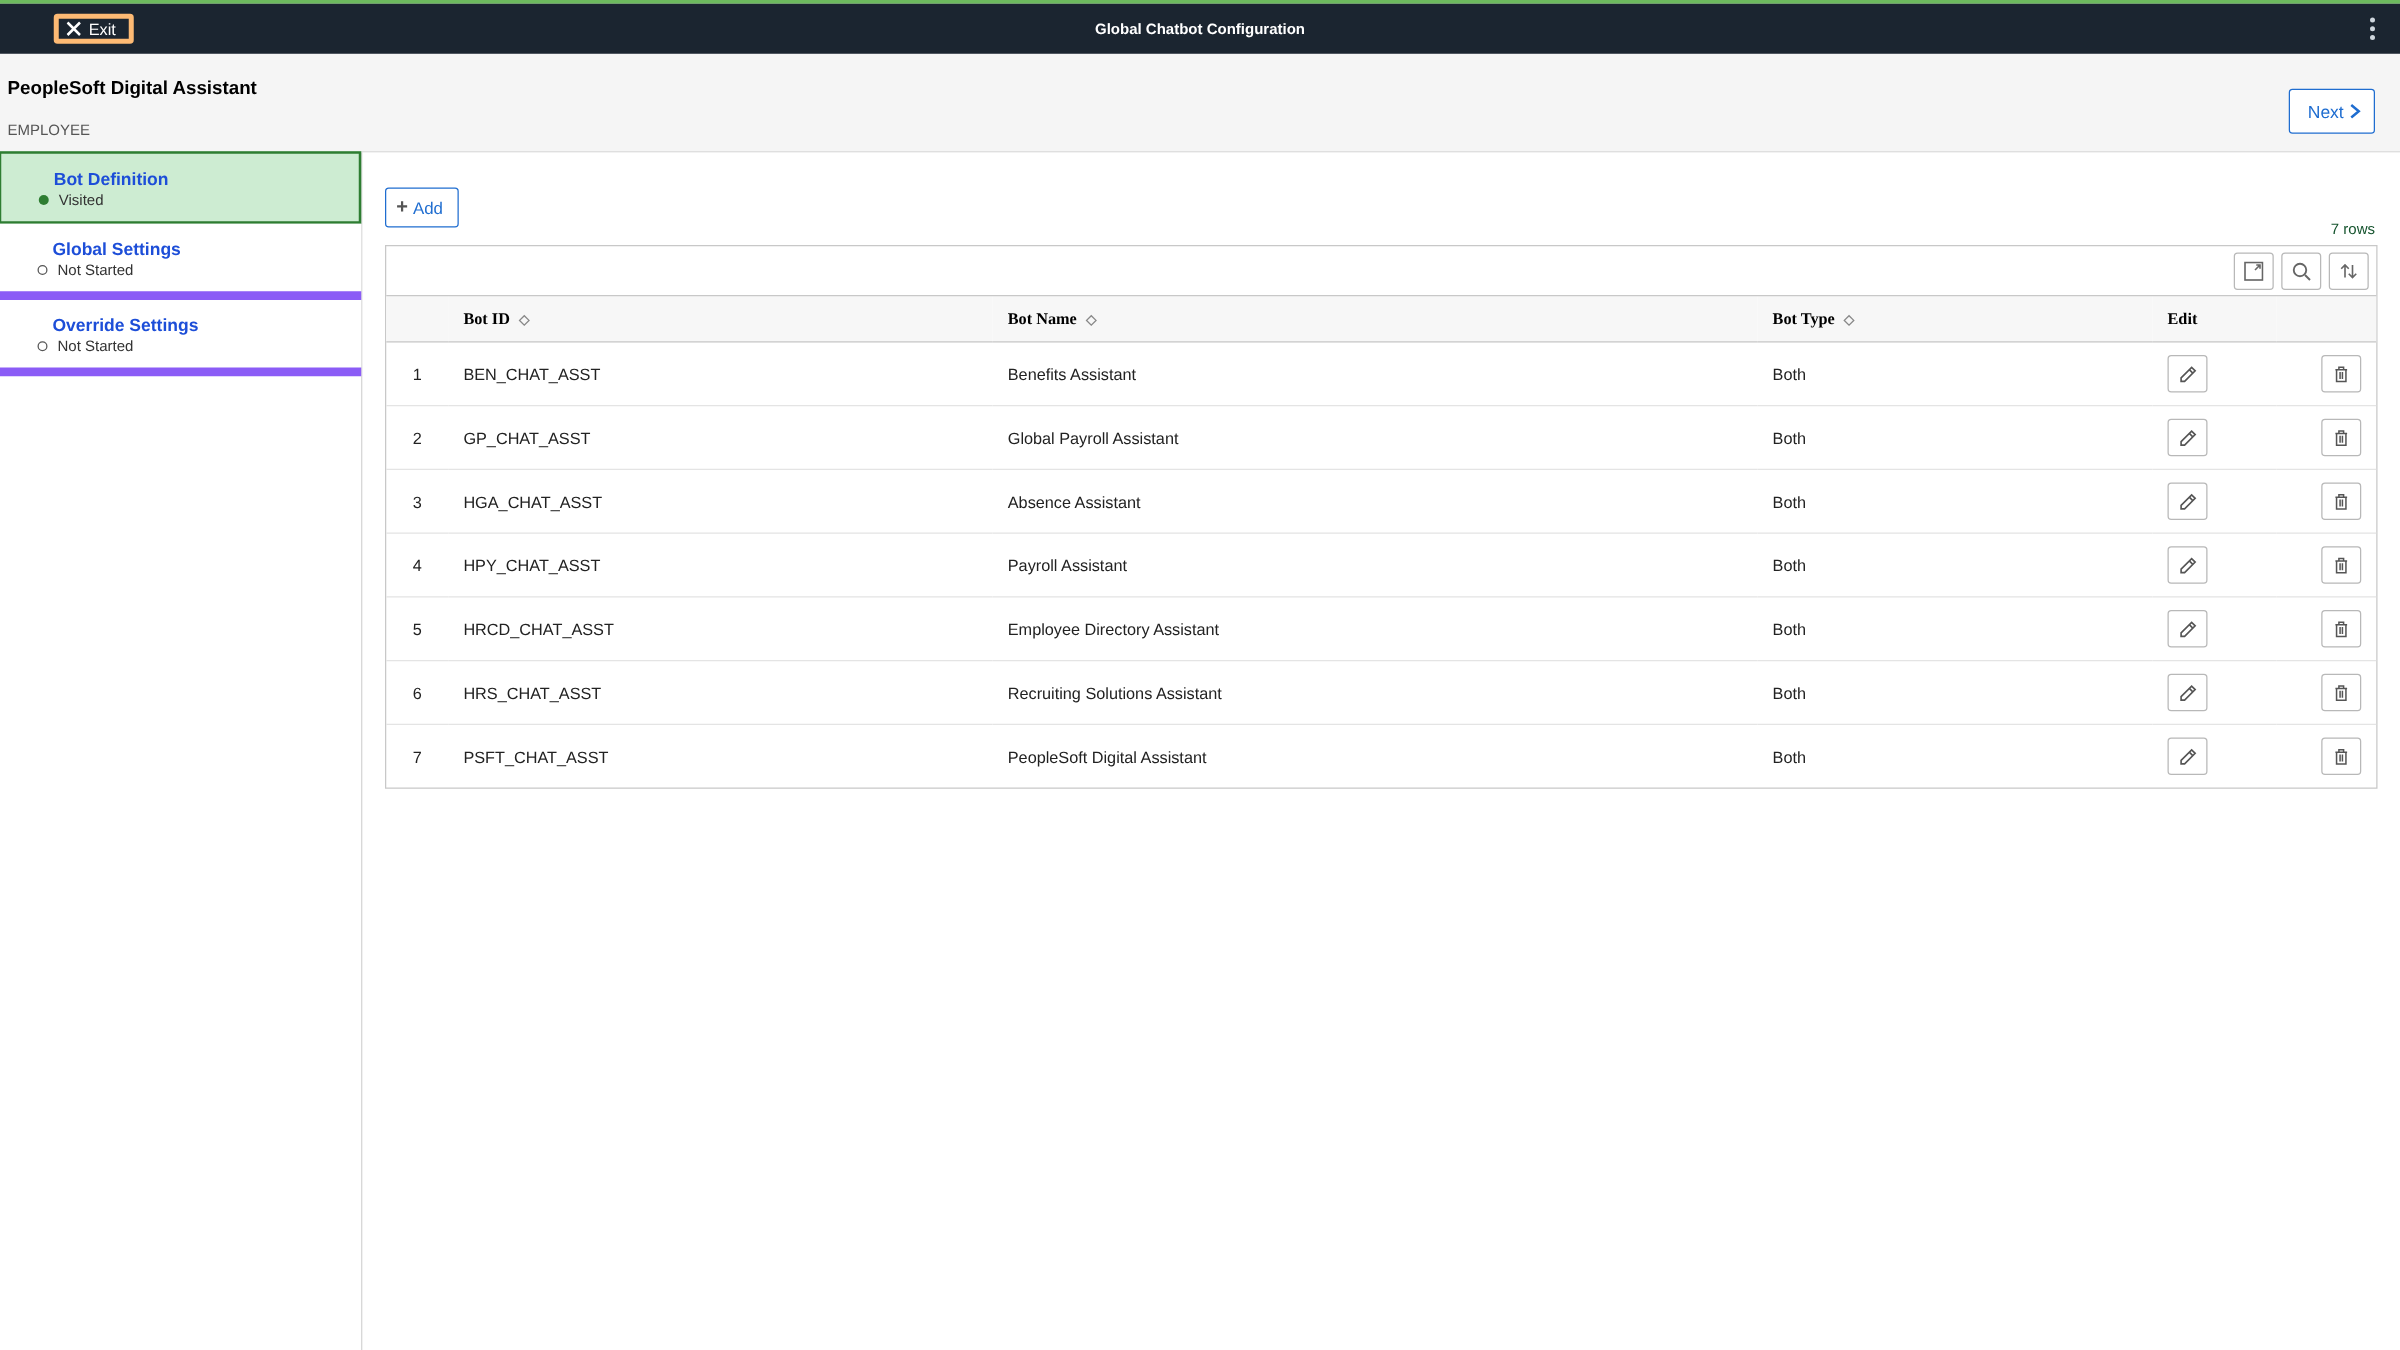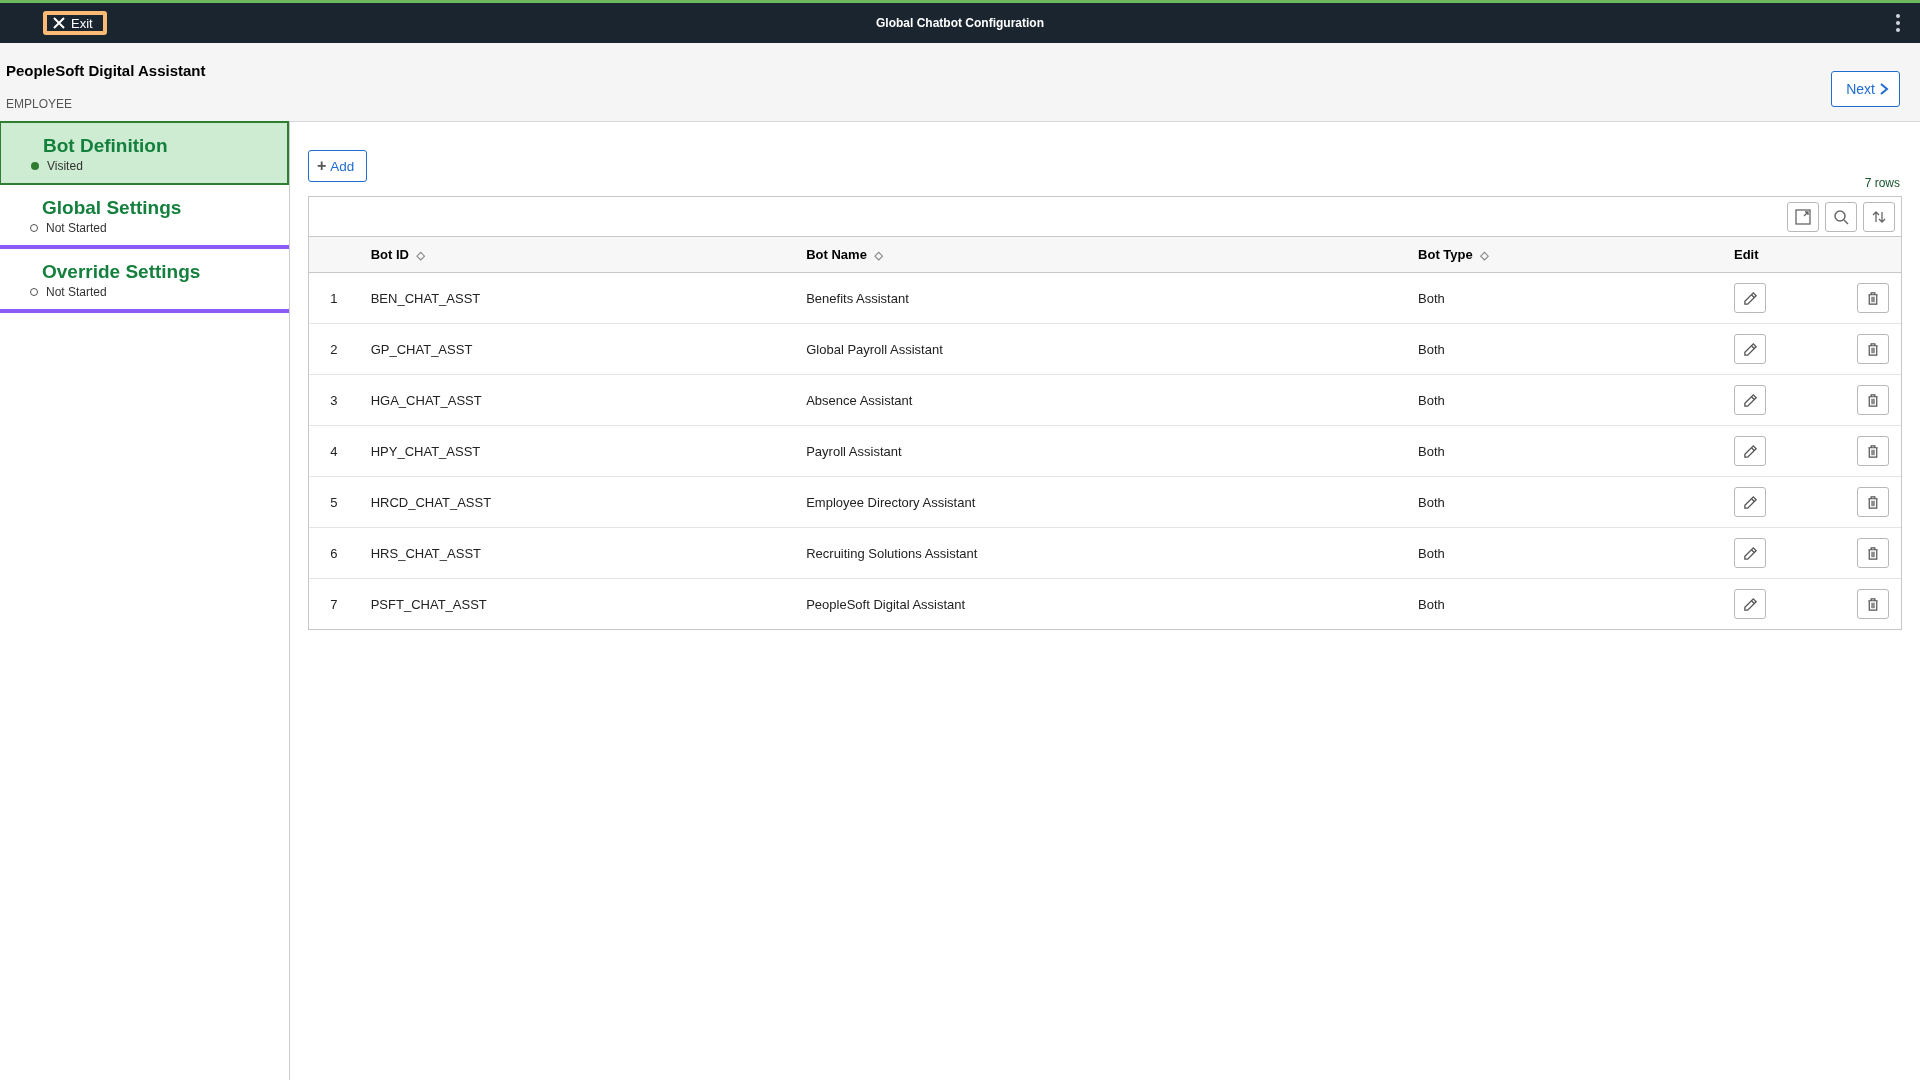--- a/index.html
+++ b/index.html
@@ -79,32 +79,32 @@
     display:flex;
     height: calc(100% - 3px - 40px - 58px);
   }
   .sidebar {
     width: 290px;
     background:#fff;
     border-right:1px solid #ccc;
   }
   .step {
     padding:12px 14px 10px 30px;
-    border-bottom:4px solid #8b5cf6;
+    border-bottom:7px solid #8b5cf6;
     cursor:pointer;
     position:relative;
     background:#fff;
   }
   .step.active {
     background:#cdecd2;
     border:2px solid #2e7d32;
     border-right:2px solid #2e7d32;
     margin:-1px 0 0 -1px;
   }
-  .step-title { font-weight:bold; font-size:19px; color:#15803d; margin:0 0 2px 12px; }
+  .step-title { font-weight:bold; font-size:14px; color:#1d4ed8; margin:0 0 2px 12px; }
   .step-status { font-size:12px; color:#333; display:flex; align-items:center; gap:8px; }
   .dot-visited { width:8px; height:8px; border-radius:50%; background:#2e7d32; display:inline-block; }
   .dot-empty { width:8px; height:8px; border-radius:50%; border:1px solid #555; display:inline-block; }
 
   .main {
     flex:1;
     background:#fff;
     padding:16px 18px;
     overflow:auto;
   }
@@ -156,20 +156,21 @@
     cursor:pointer; color:#555;
   }
 
   table.grid { width:100%; border-collapse:collapse; }
   table.grid th {
     text-align:left; font-size:13px; font-weight:bold;
     padding:10px 12px;
     border-bottom:1px solid #c8c8c8;
     background:#f7f7f7;
     color:#000;
+    font-family:Liberation Serif, serif;
   }
   .sort-icon { color:#888; font-size:11px; margin-left:4px; }
   table.grid td {
     padding:10px 12px;
     border-bottom:1px solid #e4e4e4;
     font-size:13px;
     color:#222;
     vertical-align:middle;
     height:48px;
   }

